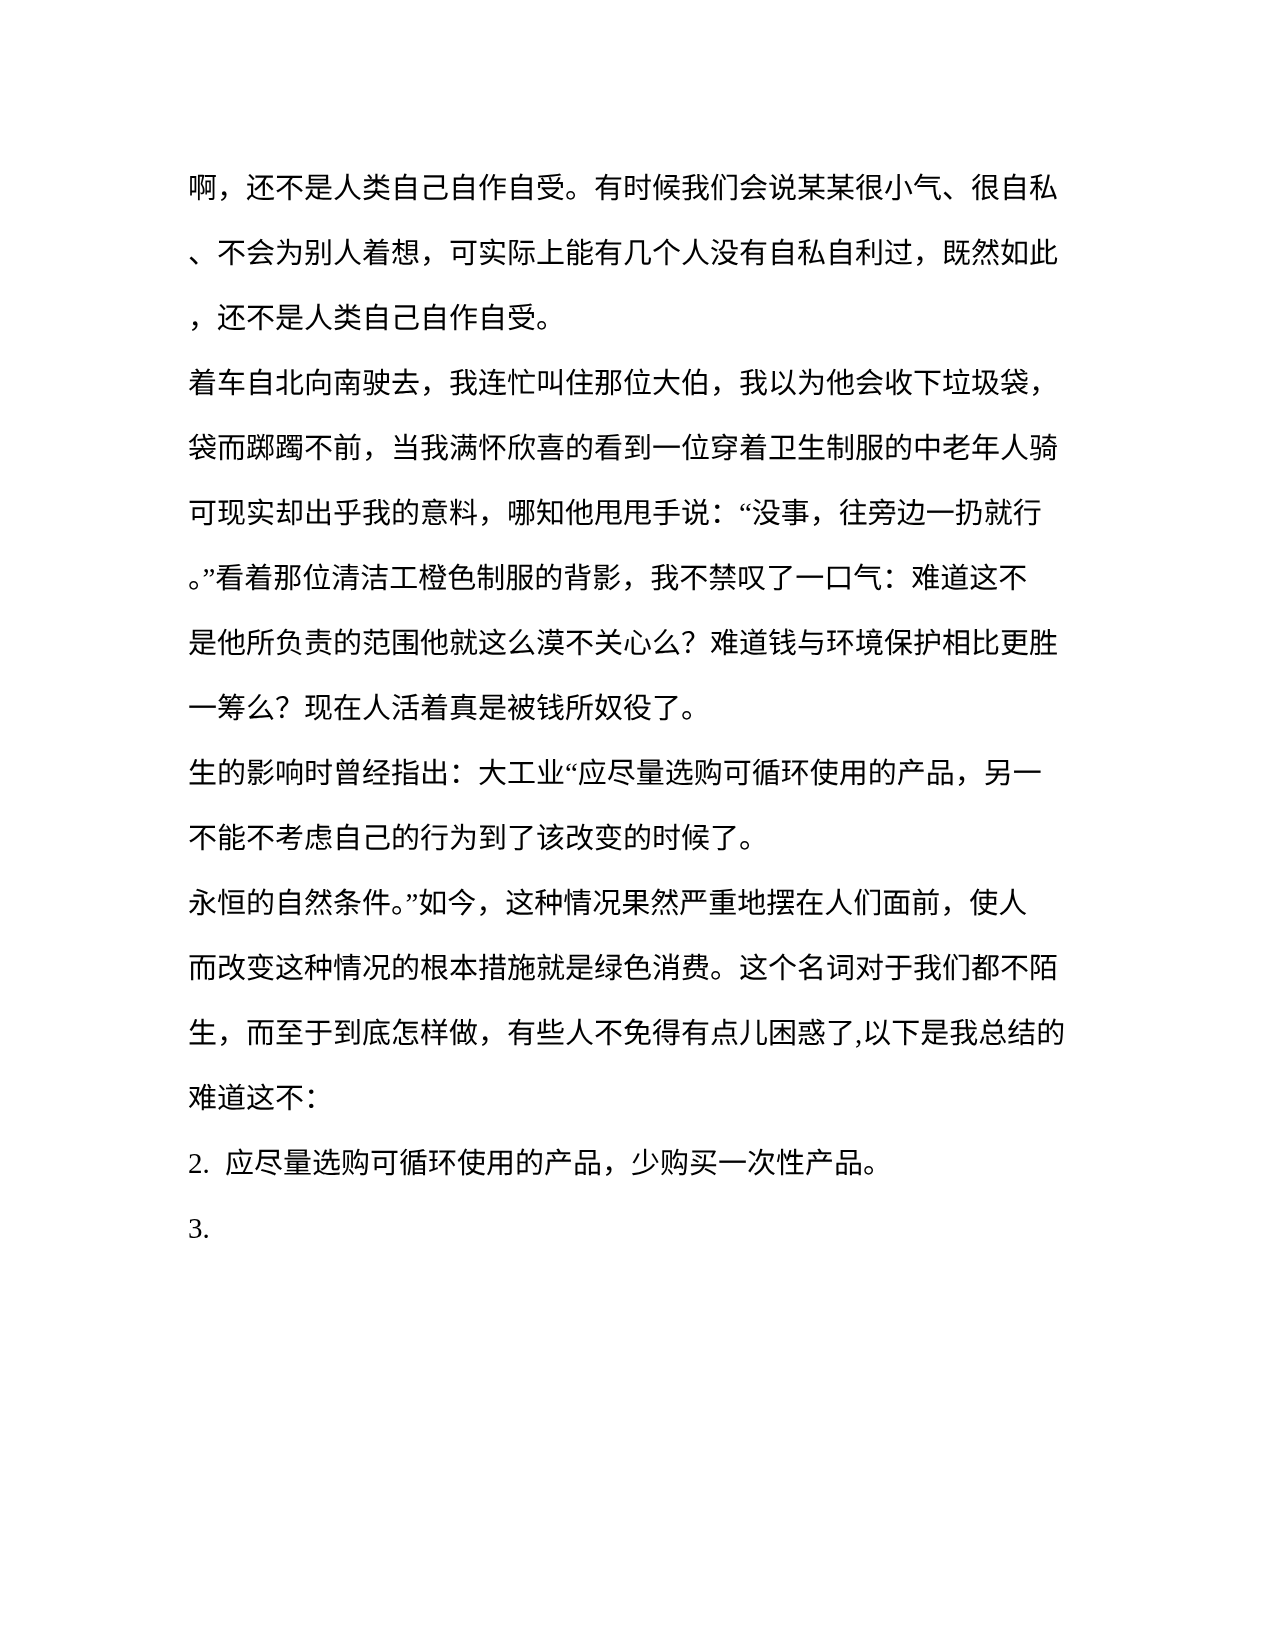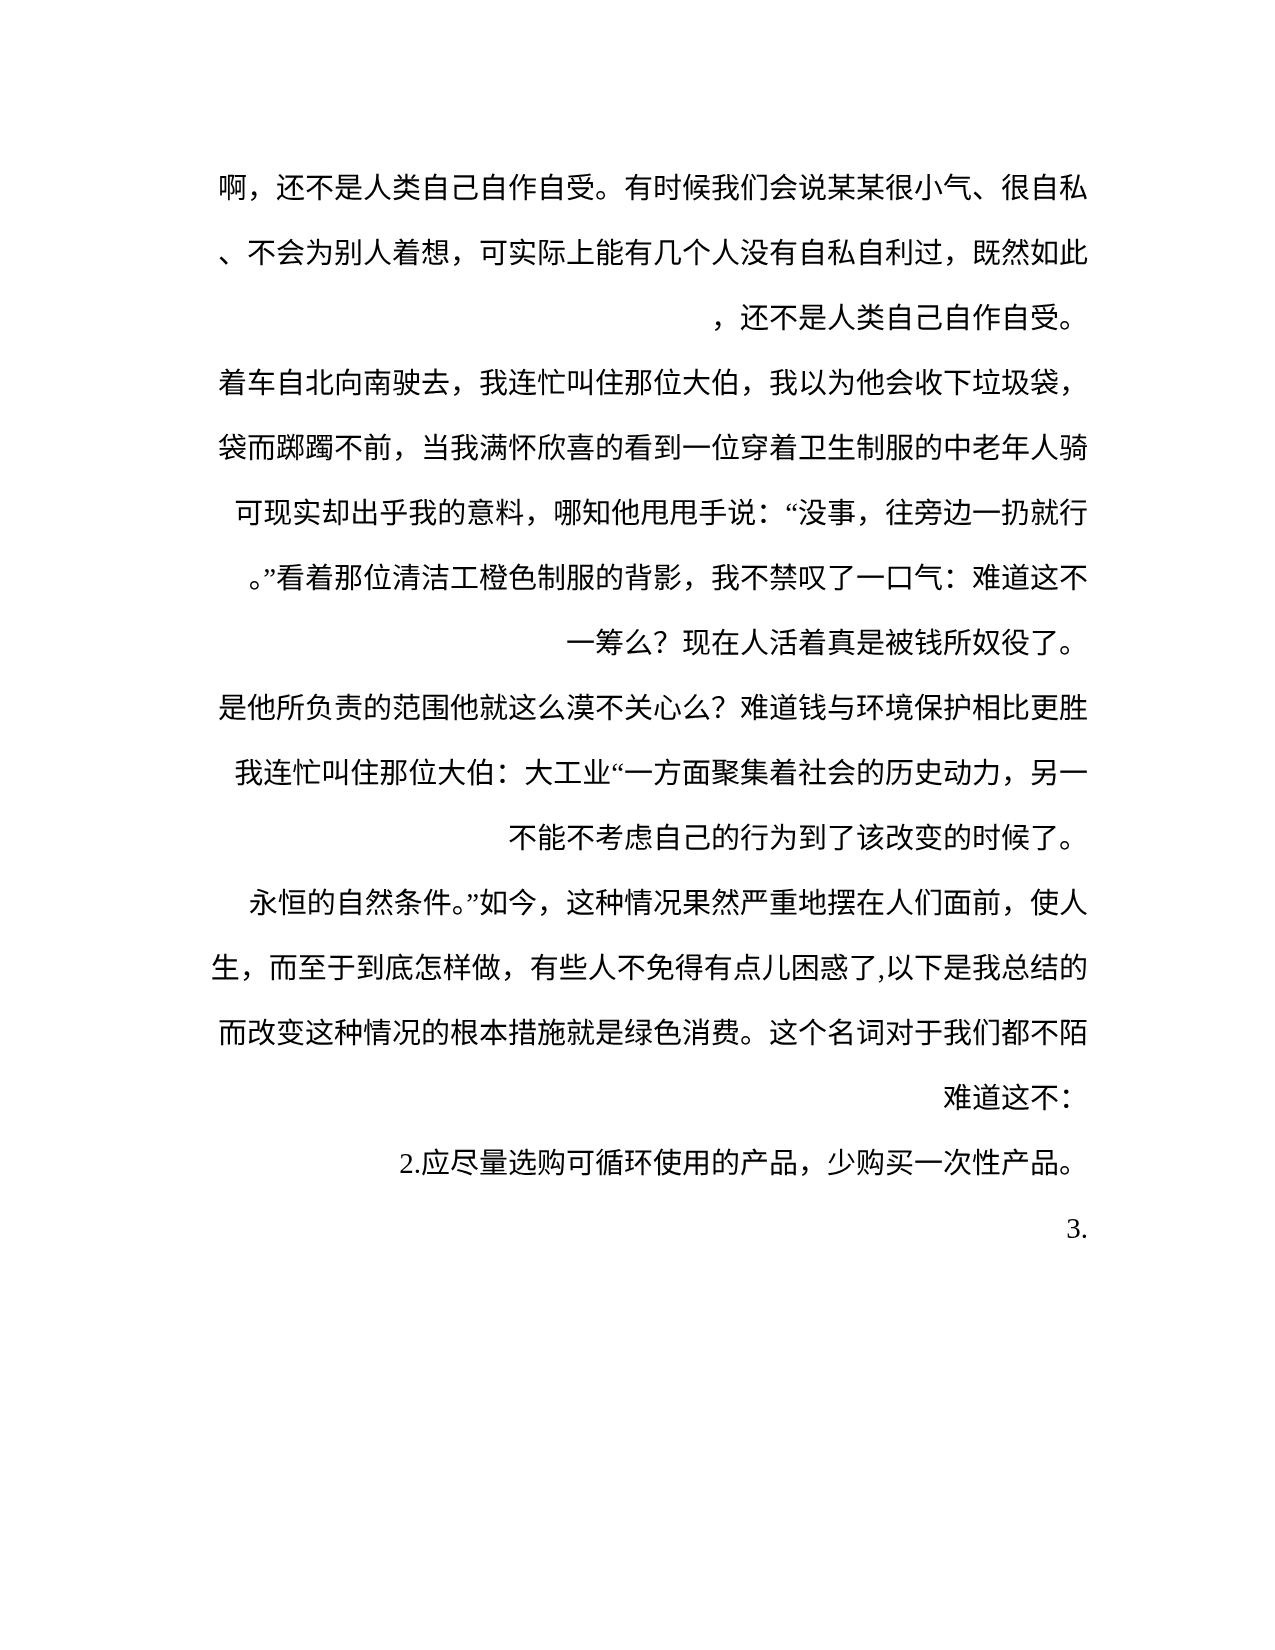--- a/index.html
+++ b/index.html
@@ -17,21 +17,20 @@
     color: #000000;
   }
   .content {
     position: absolute;
     left: 188px;
     top: 156px;
     width: 900px;
     font-size: 29px;
     line-height: 65px;
     color: #000000;
-    text-align: right;
   }
   .paragraph {
     margin: 0;
     padding: 0;
   }
   .line {
     height: 65px;
     white-space: nowrap;
     letter-spacing: 0;
   }
@@ -50,33 +49,33 @@
       <div class="line">啊，还不是人类自己自作自受。有时候我们会说某某很小气、很自私</div>
       <div class="line">、不会为别人着想，可实际上能有几个人没有自私自利过，既然如此</div>
       <div class="line">，还不是人类自己自作自受。</div>
     </div>
 
     <div class="paragraph">
       <div class="line">着车自北向南驶去，我连忙叫住那位大伯，我以为他会收下垃圾袋，</div>
       <div class="line">袋而踯躅不前，当我满怀欣喜的看到一位穿着卫生制服的中老年人骑</div>
       <div class="line">可现实却出乎我的意料，哪知他甩甩手说：“没事，往旁边一扔就行</div>
       <div class="line">。”看着那位清洁工橙色制服的背影，我不禁叹了一口气：难道这不</div>
+      <div class="line">是他所负责的范围他就这么漠不关心么？难道钱与环境保护相比更胜</div>
       <div class="line">一筹么？现在人活着真是被钱所奴役了。</div>
-      <div class="line">是他所负责的范围他就这么漠不关心么？难道钱与环境保护相比更胜</div>
     </div>
 
     <div class="paragraph">
-      <div class="line">我连忙叫住那位大伯：大工业“一方面聚集着社会的历史动力，另一</div>
+      <div class="line">生的影响时曾经指出：大工业“应尽量选购可循环使用的产品，另一</div>
       <div class="line">不能不考虑自己的行为到了该改变的时候了。</div>
       <div class="line">永恒的自然条件。”如今，这种情况果然严重地摆在人们面前，使人</div>
     </div>
 
     <div class="paragraph">
+      <div class="line">而改变这种情况的根本措施就是绿色消费。这个名词对于我们都不陌</div>
       <div class="line">生，而至于到底怎样做，有些人不免得有点儿困惑了,以下是我总结的</div>
-      <div class="line">而改变这种情况的根本措施就是绿色消费。这个名词对于我们都不陌</div>
       <div class="line">难道这不：</div>
     </div>
 
     <div class="paragraph">
       <div class="line">
         <span class="li-num">2.</span><span>应尽量选购可循环使用的产品，少购买一次性产品。</span>
       </div>
       <div class="line">
         <span class="li-num">3.</span><span></span>
       </div>

